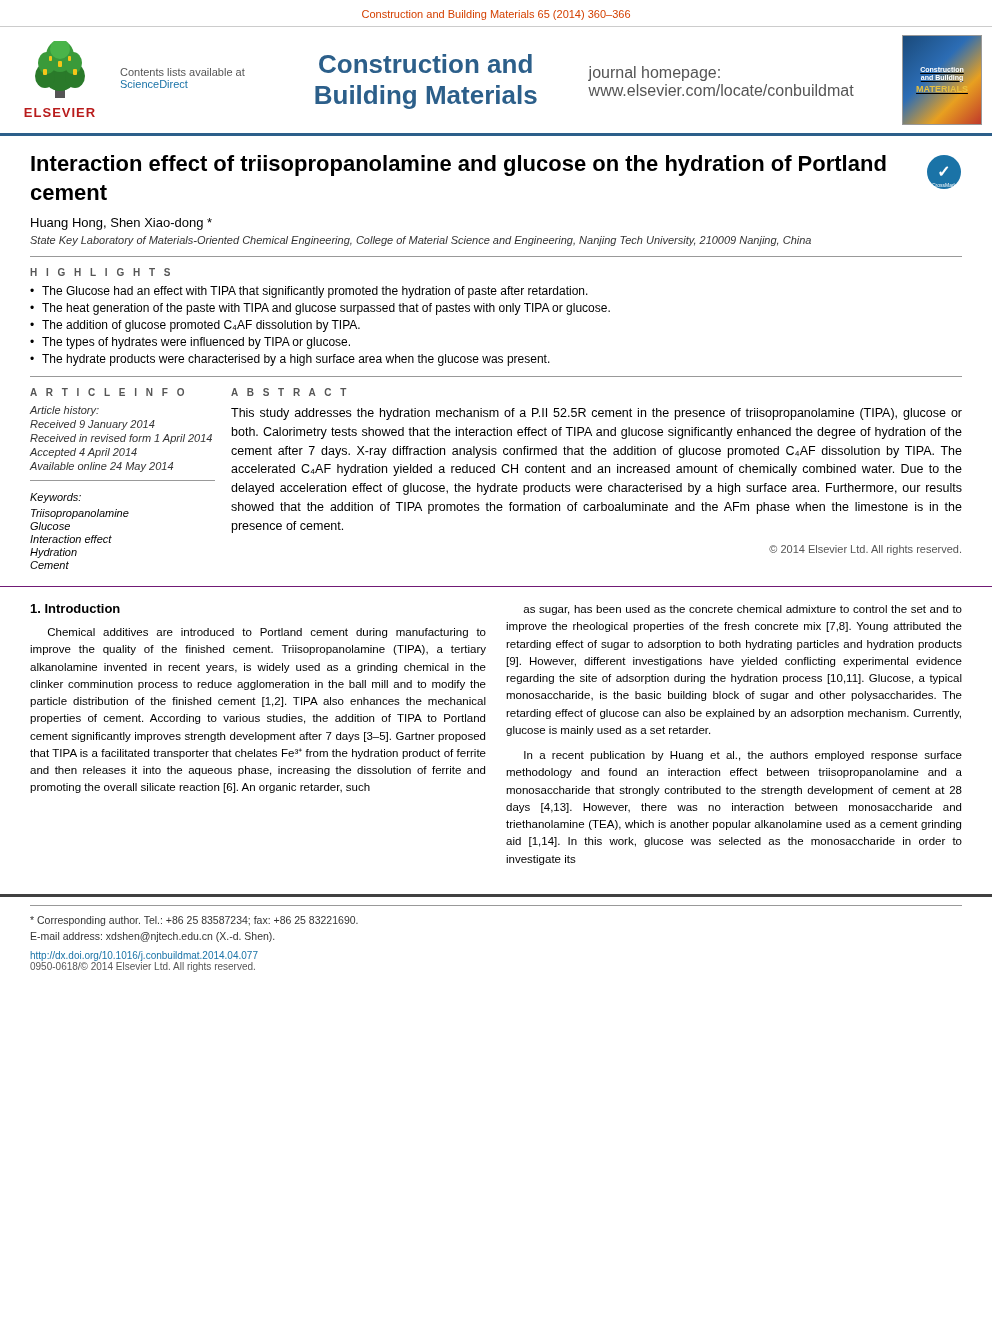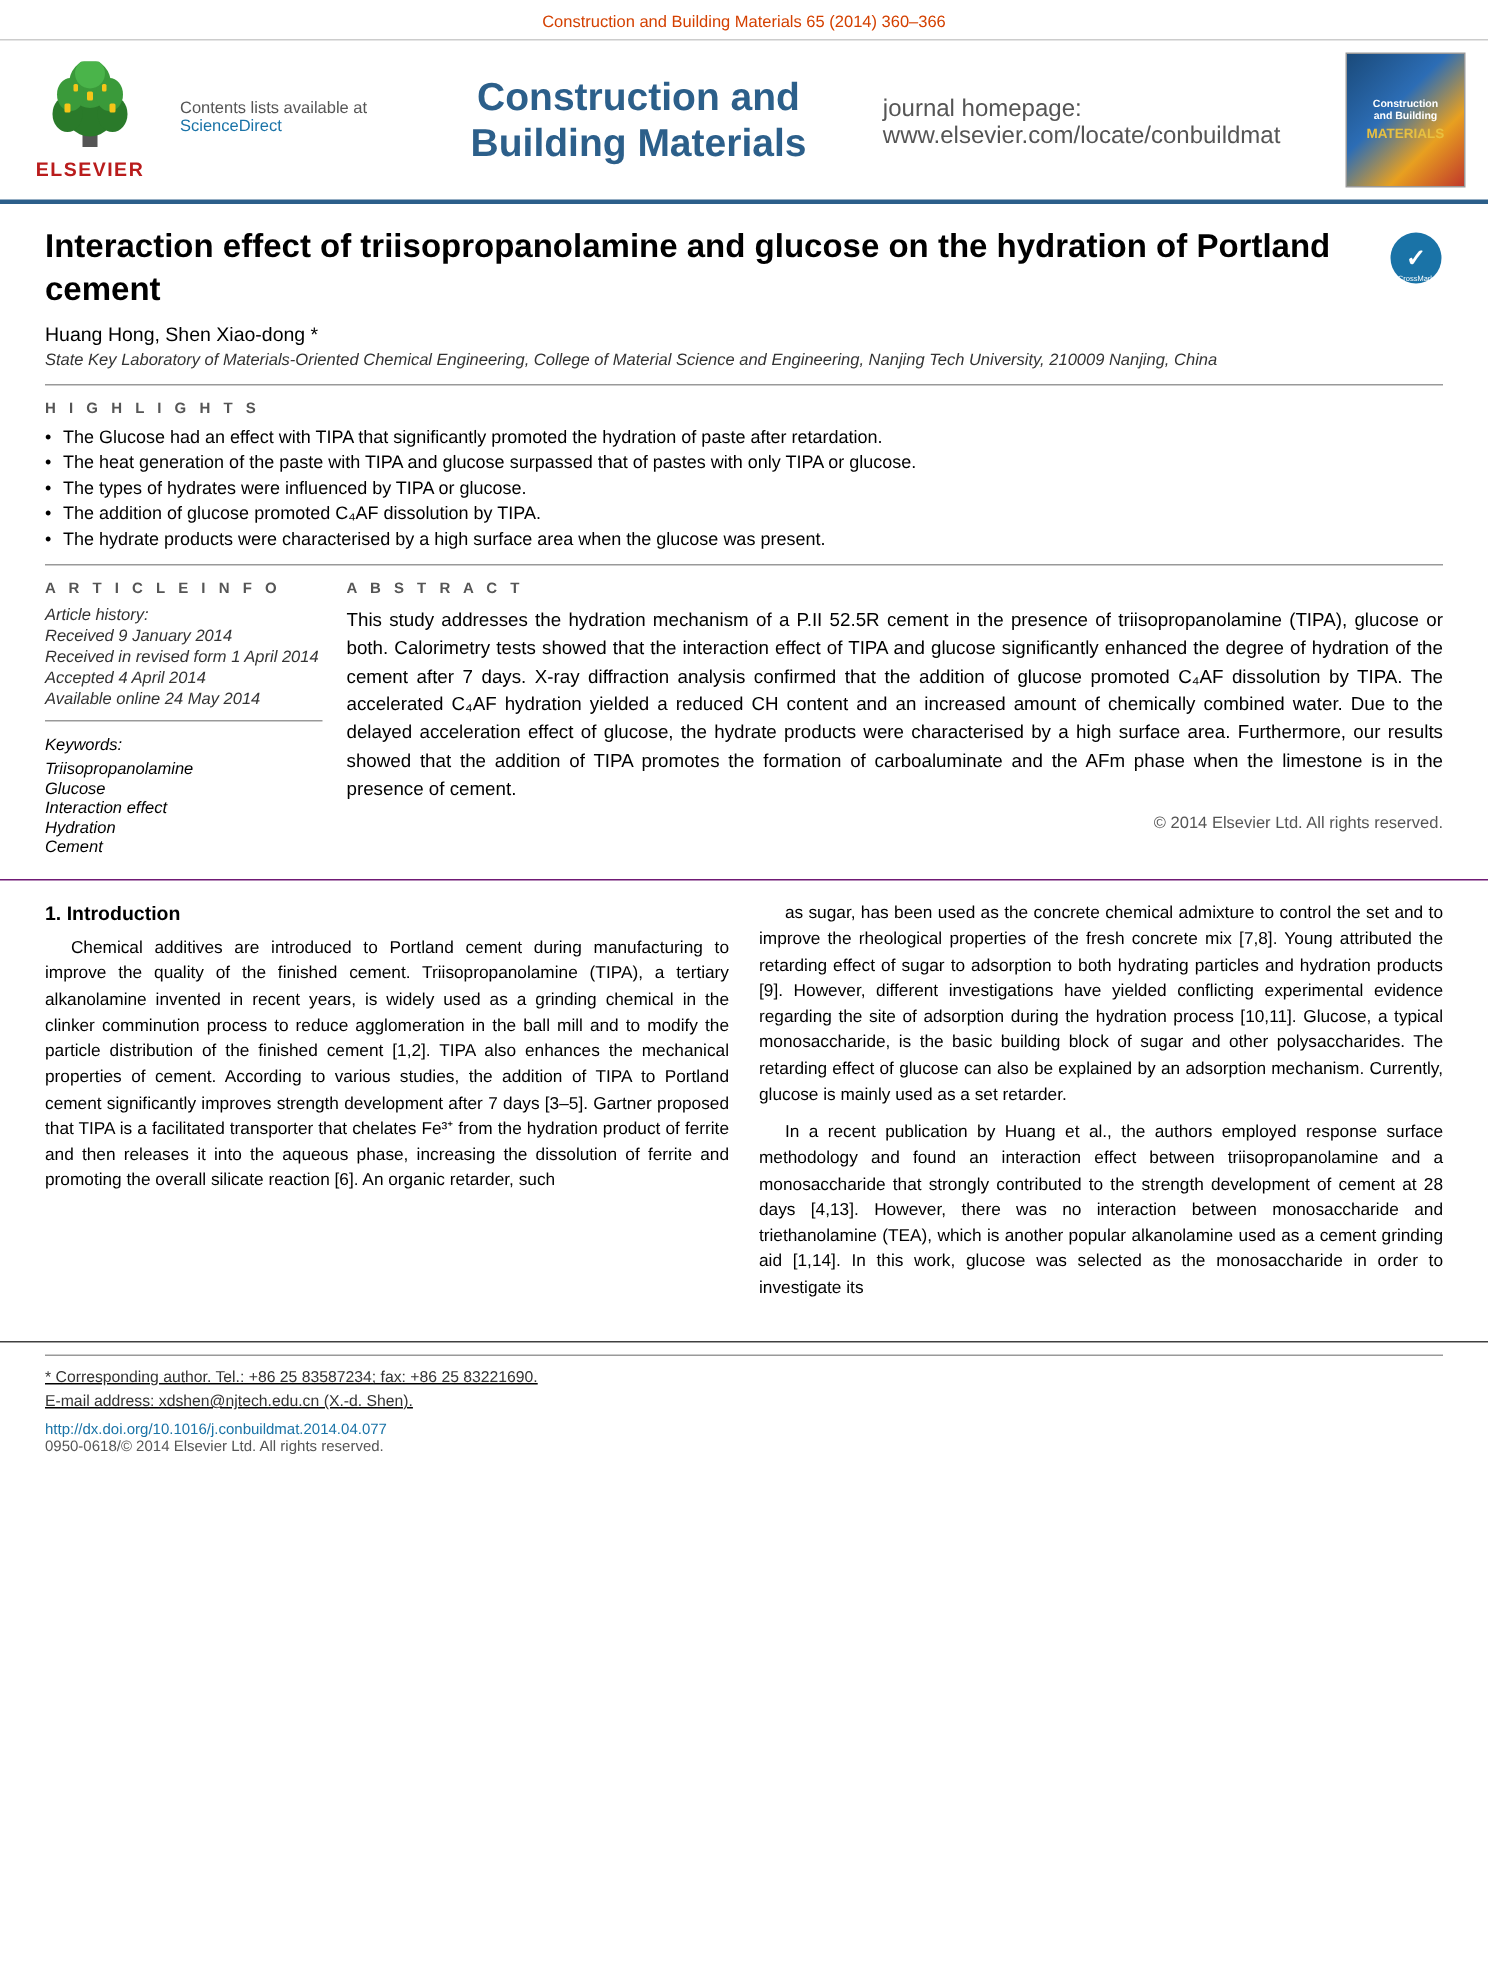--- a/index.html
+++ b/index.html
@@ -98,21 +98,22 @@
       color: #555;
       font-family: Arial, sans-serif;
       margin-top: 4px;
     }
 
     .journal-cover {
       width: 90px;
       flex-shrink: 0;
       display: flex;
       align-items: center;
-      justify-content: center;
+      justify-content: flex-end;
+      text-decoration: underline;
     }
 
     .journal-cover-img {
       width: 80px;
       height: 90px;
       background: linear-gradient(135deg, #1a4a7a 0%, #2c6db5 40%, #e8a020 70%, #c0392b 100%);
       border: 1px solid #999;
       display: flex;
       flex-direction: column;
       align-items: center;
@@ -335,23 +336,22 @@
     }
 
     .body-text p {
       margin-bottom: 8px;
       text-indent: 1.5em;
     }
 
     
     .footnote-section {
       padding: 0 30px 6px 30px;
-      border-top: 1px solid #404040;
+      border-top: 3px solid #404040;
       margin-top: 4px;
-      text-decoration: underline;
     }
 
     .footnote-text {
       font-size: 10.5px;
       font-family: Arial, sans-serif;
       color: #333;
       margin-top: 4px;
     }
 
     .doi-section {
@@ -440,22 +440,22 @@
 
     <div class="affiliation">State Key Laboratory of Materials-Oriented Chemical Engineering, College of Material Science and Engineering, Nanjing Tech University, 210009 Nanjing, China</div>
 
     <hr class="divider-line">
 
     <div class="highlights-section">
       <div class="section-label">H I G H L I G H T S</div>
       <ul class="highlights-list">
         <li>The Glucose had an effect with TIPA that significantly promoted the hydration of paste after retardation.</li>
         <li>The heat generation of the paste with TIPA and glucose surpassed that of pastes with only TIPA or glucose.</li>
+        <li>The addition of glucose promoted C₄AF dissolution by TIPA.</li>
         <li>The types of hydrates were influenced by TIPA or glucose.</li>
-        <li>The addition of glucose promoted C₄AF dissolution by TIPA.</li>
         <li>The hydrate products were characterised by a high surface area when the glucose was present.</li>
       </ul>
     </div>
 
     <hr class="divider-line">
 
     <div class="two-col">
 
       <div class="left-col">
         <div class="article-info-label">A R T I C L E  I N F O</div>

